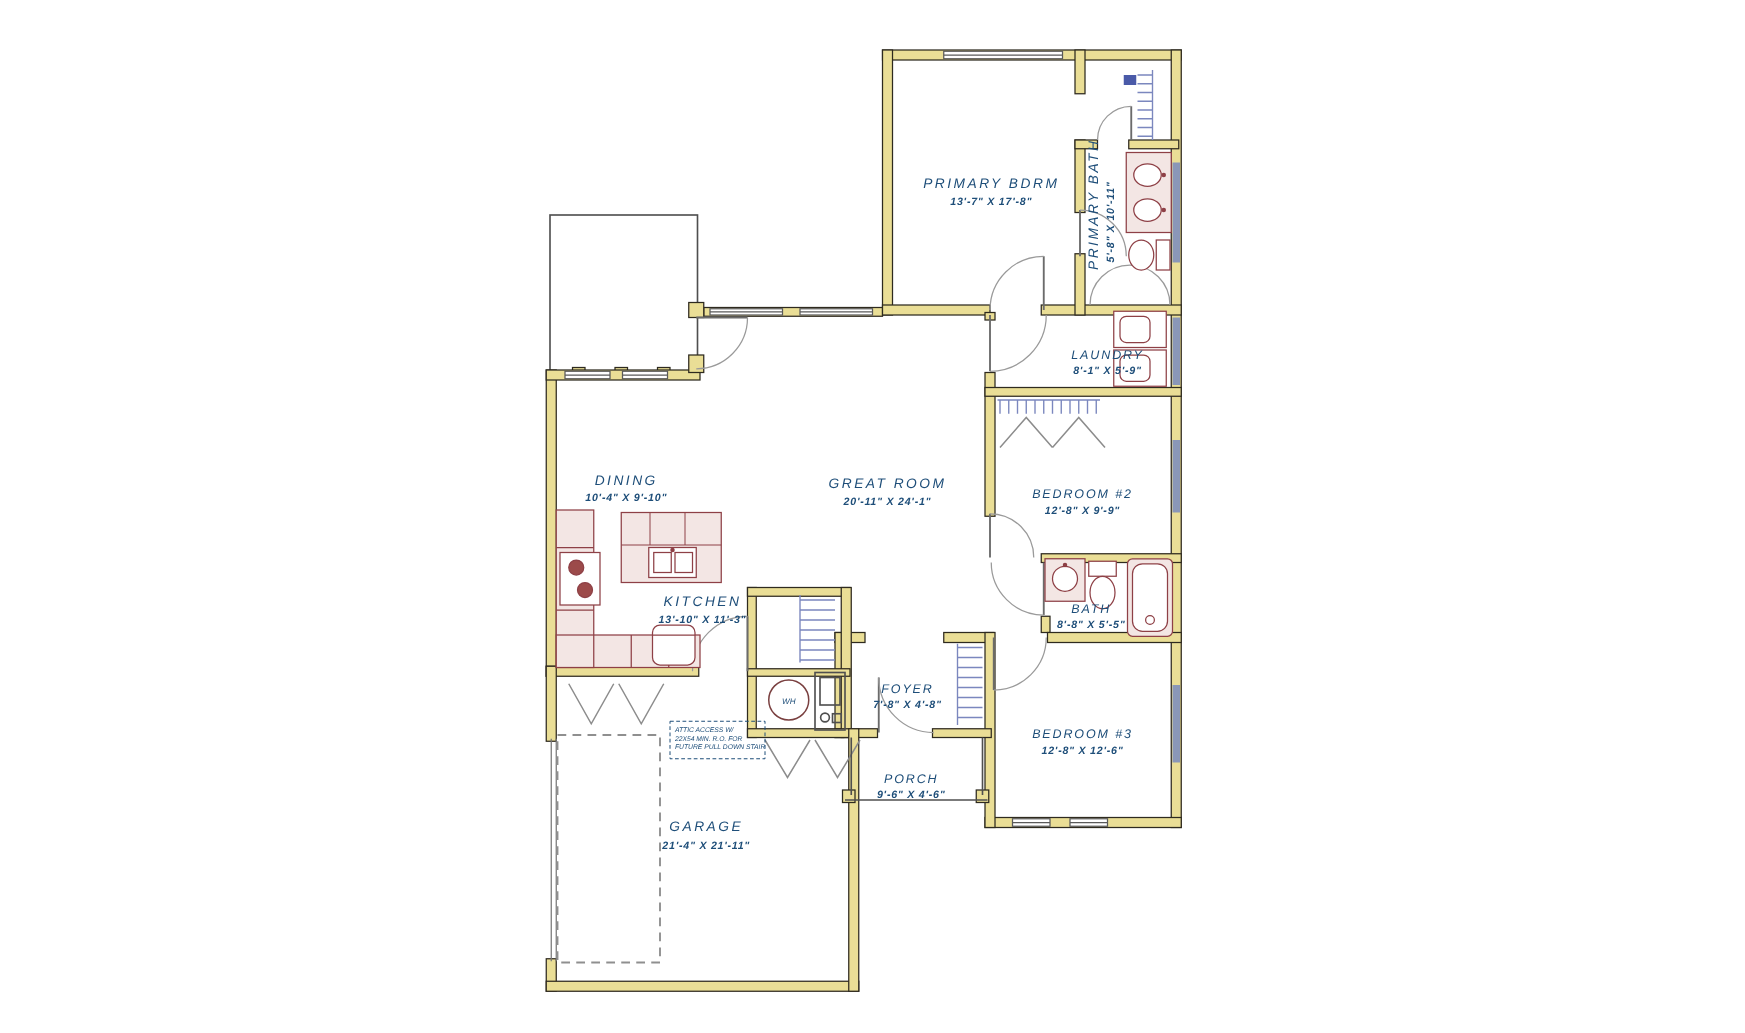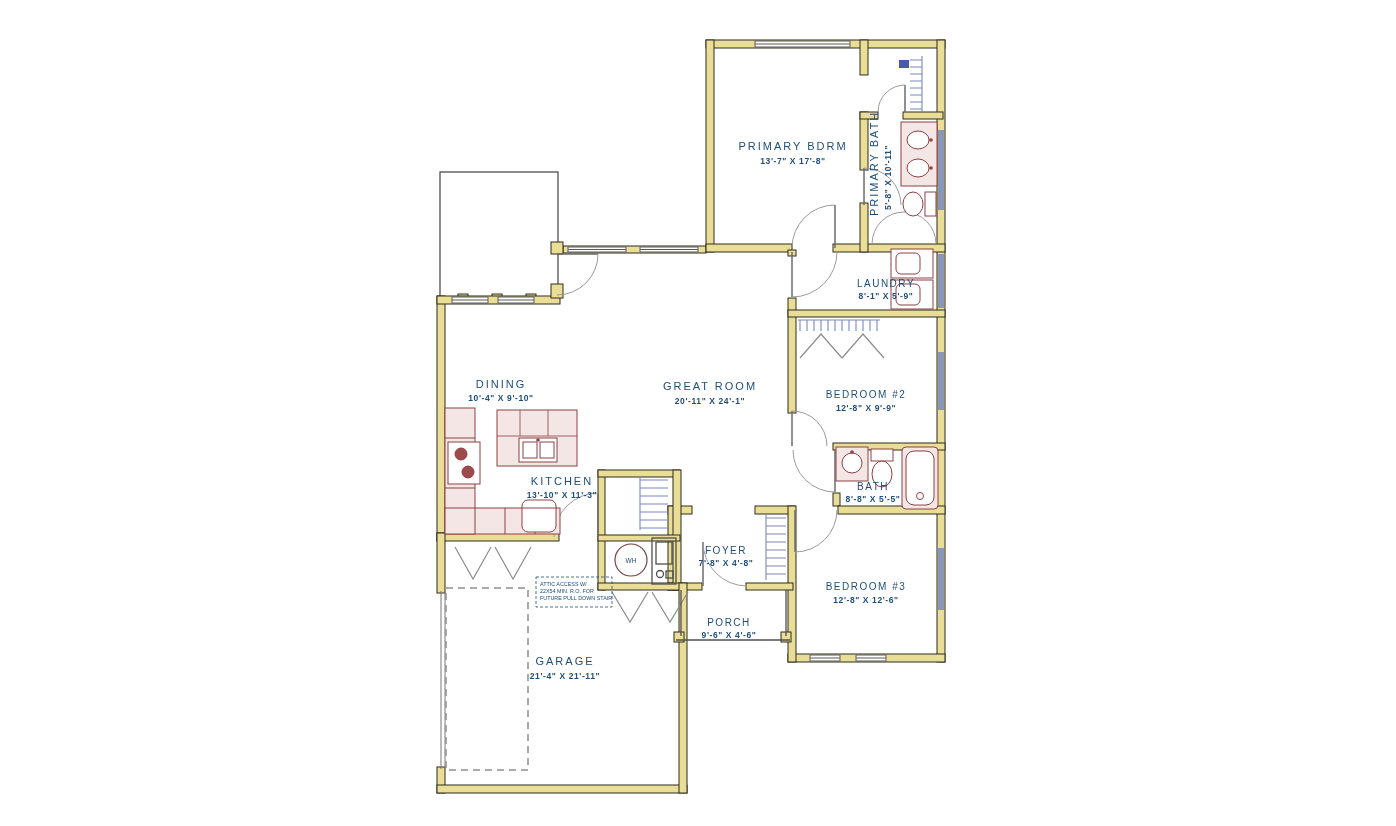--- a/index.html
+++ b/index.html
@@ -1,16 +1,16 @@
 <!DOCTYPE html>
 <html><head>
 <meta charset="utf-8">
 <style>
   html,body{margin:0;padding:0;background:#ffffff;}
-  .plan-stage{position:relative;width:1396px;height:826px;background:#fff;overflow:hidden;}
+  .plan-stage{position:relative;width:1396px;height:826px;background:#fff;overflow:hidden;font-style:italic;}
   svg{position:absolute;left:0;top:0;}
   .wall{fill:#EADE96;stroke:#2e2a1f;stroke-width:1;}
   .win{fill:#ffffff;stroke:#5a5a5a;stroke-width:1;}
   .winline{stroke:#5a5a5a;stroke-width:1;}
   .winband{fill:#8A97B8;stroke:none;}
   .thin{fill:none;stroke:#4f4f4f;stroke-width:1.3;}
   .arc{fill:none;stroke:#9a9a9a;stroke-width:1;}
   .leaf{stroke:#6b6b6b;stroke-width:1.5;}
   .fix{fill:#F3E6E4;stroke:#8E4046;stroke-width:1;}
   .fixw{fill:#ffffff;stroke:#8E4046;stroke-width:1;}

